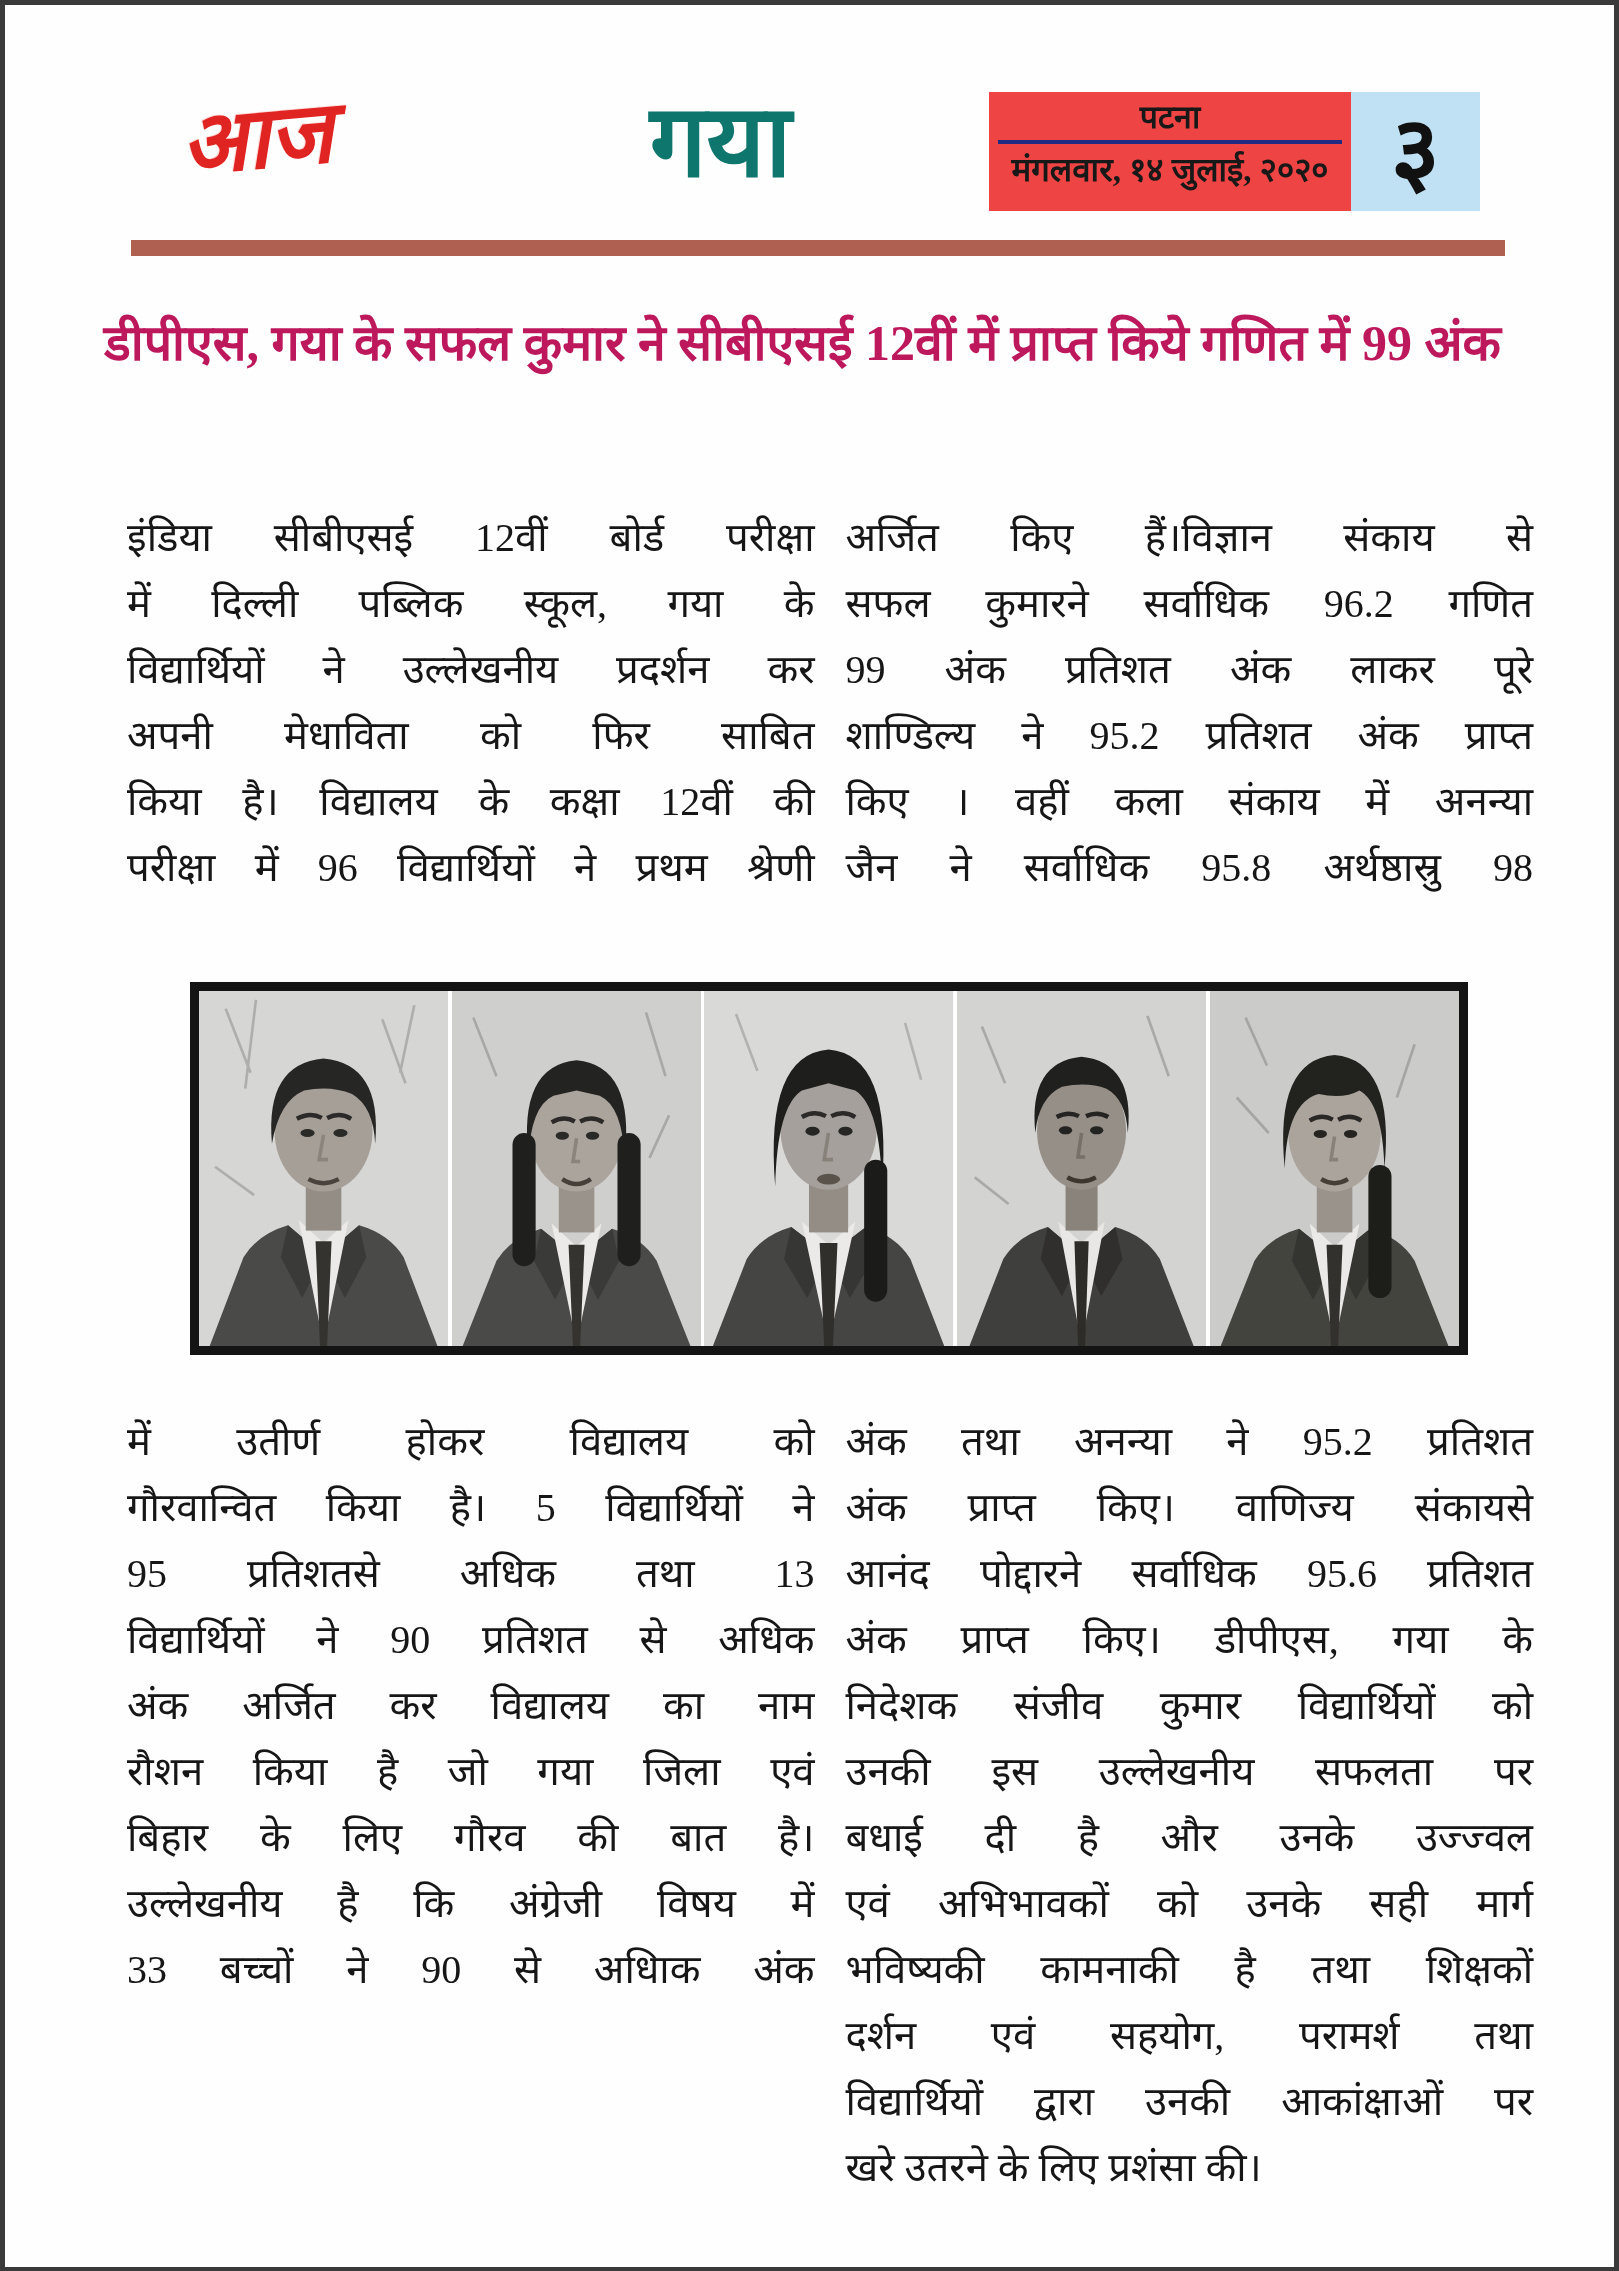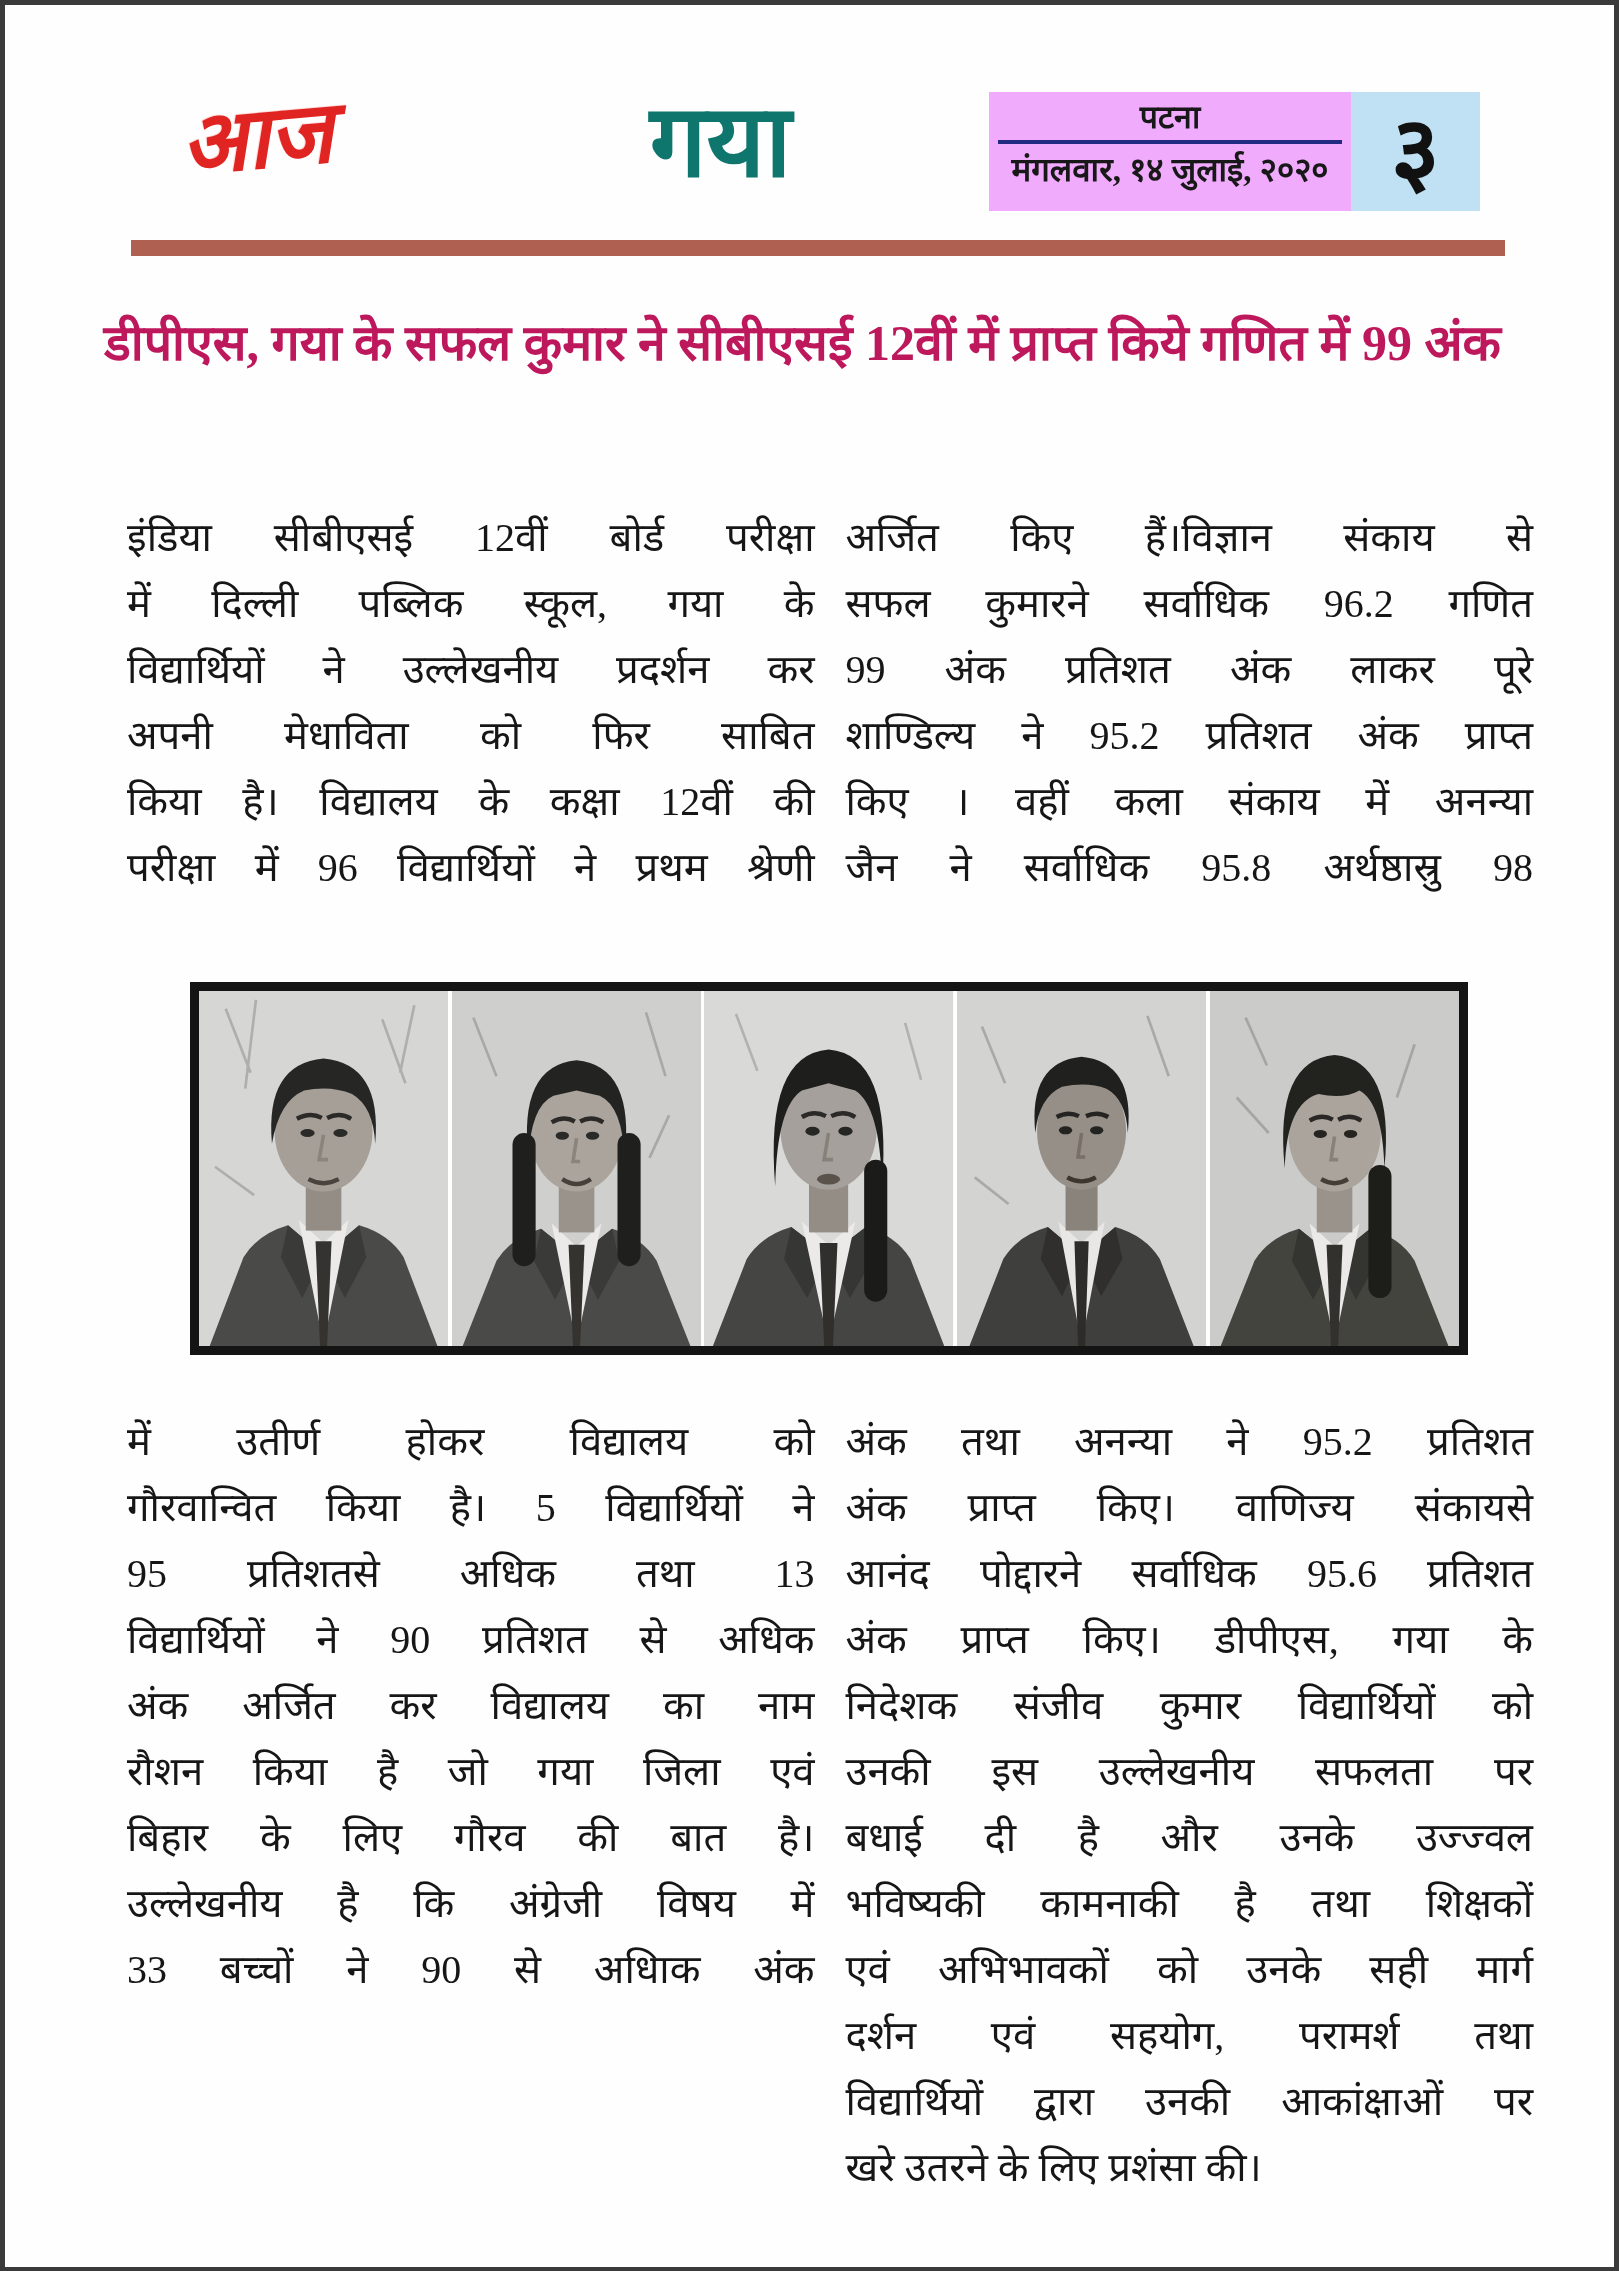--- a/index.html
+++ b/index.html
@@ -27,21 +27,21 @@
     position:absolute;left:558px;top:65px;width:315px;height:144px;
     font-size:101px;font-weight:700;color:#0f766e;
     text-align:center;line-height:144px;
     font-family:"Liberation Serif","DejaVu Serif",serif;
   }
   .info-box{
     position:absolute;left:984px;top:87px;width:491px;height:119px;
     display:flex;box-sizing:border-box;
   }
   .city-box{
-    width:362px;height:119px;background:#f0abfc;
+    width:362px;height:119px;background:#ef4444;
     box-sizing:border-box;text-align:center;padding-top:4.5px;
   }
   .city-name{font-size:32px;font-weight:700;line-height:40px;color:#181818;}
   .city-divider{height:3.6px;background:#232a82;margin:3.6px 9px 5.4px 9px;}
   .info-date{font-size:33px;font-weight:700;line-height:43px;color:#181818;}
   .page-num-box{
     width:129px;height:119px;background:#bfe1f3;
     display:flex;align-items:center;justify-content:center;
   }
   .page-num{font-size:94px;font-weight:800;color:#111;line-height:119px;}
@@ -237,22 +237,22 @@
       <div class="line">33 बच्चों ने 90 से अधिाक अंक</div>
     </div>
     <div class="col">
       <div class="line">अंक तथा अनन्या ने 95.2 प्रतिशत</div>
       <div class="line">अंक प्राप्त किए। वाणिज्य संकायसे</div>
       <div class="line">आनंद पोद्दारने सर्वाधिक 95.6 प्रतिशत</div>
       <div class="line">अंक प्राप्त किए। डीपीएस, गया के</div>
       <div class="line">निदेशक संजीव कुमार विद्यार्थियों को</div>
       <div class="line">उनकी इस उल्लेखनीय सफलता पर</div>
       <div class="line">बधाई दी है और उनके उज्ज्वल</div>
+      <div class="line">एवं अभिभावकों को उनके सही मार्ग</div>
       <div class="line">भविष्यकी कामनाकी है तथा शिक्षकों</div>
-      <div class="line">एवं अभिभावकों को उनके सही मार्ग</div>
       <div class="line">दर्शन एवं सहयोग, परामर्श तथा</div>
       <div class="line">विद्यार्थियों द्वारा उनकी आकांक्षाओं पर</div>
       <div class="line no-just">खरे उतरने के लिए प्रशंसा की।</div>
     </div>
   </div>
 
 </div>
 
 
 </body></html>

